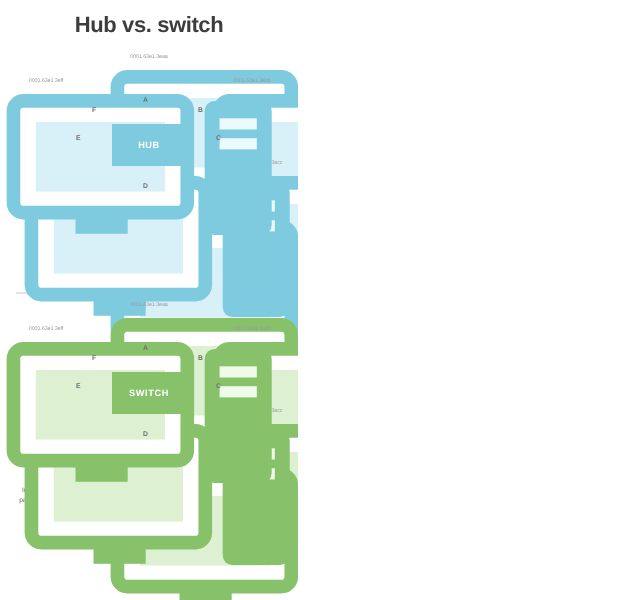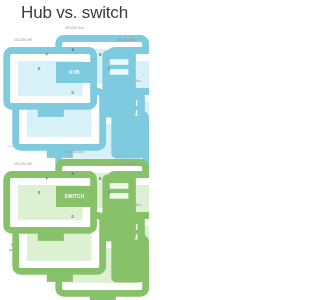--- a/index.html
+++ b/index.html
@@ -27,22 +27,22 @@
   }
 
   
   .title-bar {
     height: 26px;
     display: flex;
     align-items: center;
     justify-content: center;
   }
   .title {
-    font-size: 17px;
-    font-weight: normal;
+    font-size: 11px;
+    font-weight: bold;
     color: #3d3d3d;
     letter-spacing: -0.2px;
   }
 
   
   .panel {
     position: relative;
     width: 149px;
   }
   .panel-hub   { height: 118px; }

